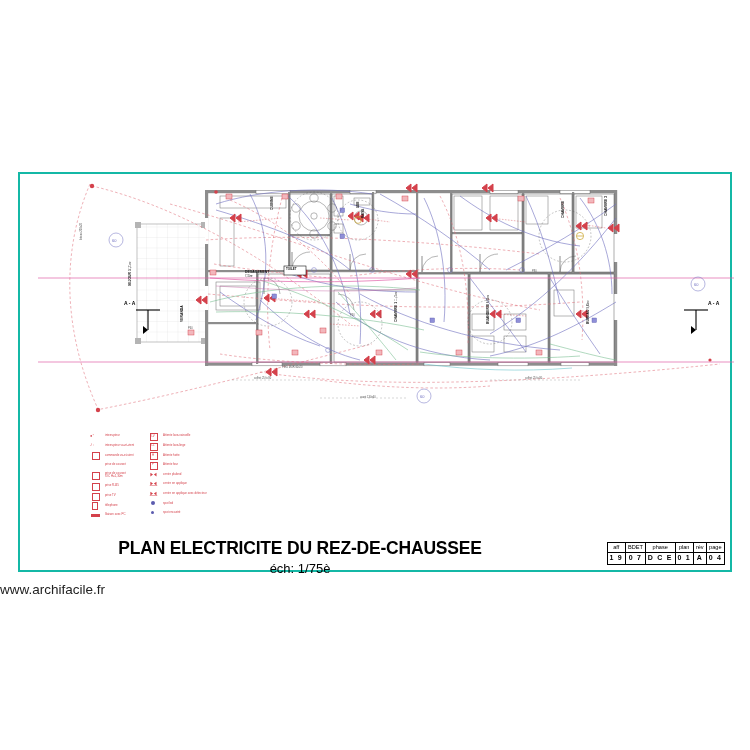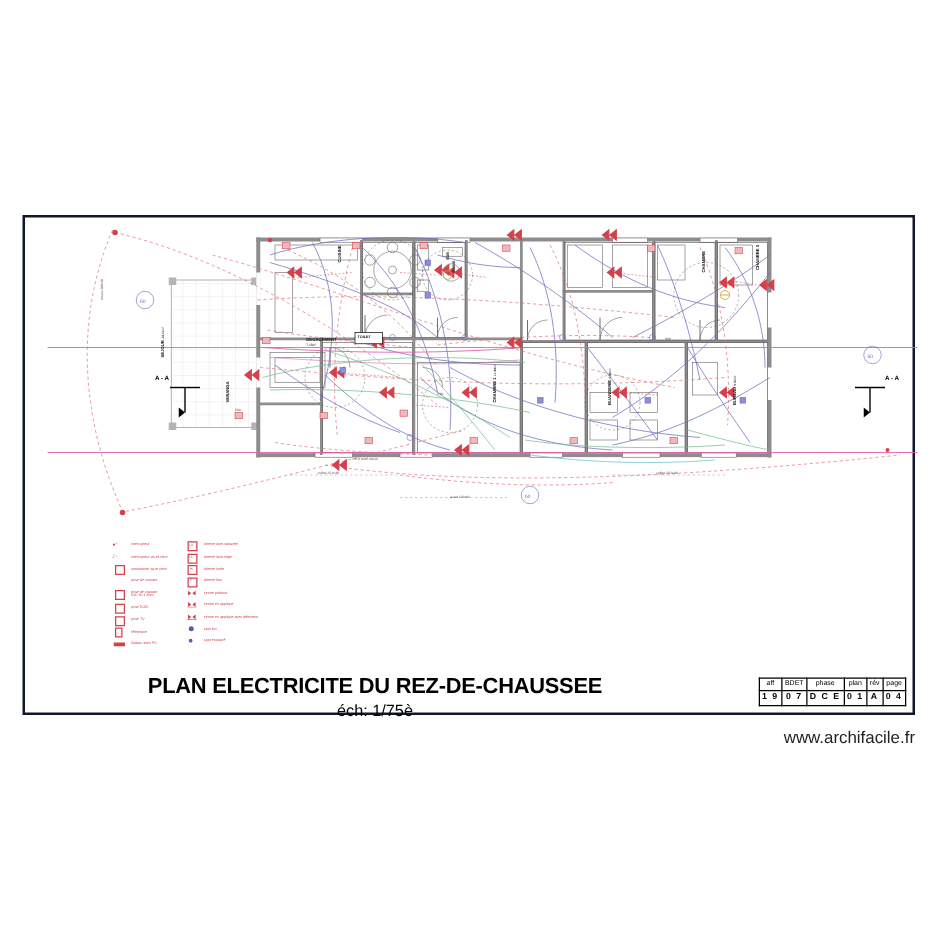--- a/index.html
+++ b/index.html
@@ -1,40 +1,40 @@
 <!DOCTYPE html>
 <html><head>
 <meta charset="utf-8">
 <title>Plan Electricite</title>
 <style>
   html,body{margin:0;padding:0;background:#ffffff;}
   body{width:750px;height:750px;position:relative;overflow:hidden;
        font-family:"Liberation Sans",sans-serif;color:#000;}
   .sheet{position:absolute;left:18px;top:172px;width:714px;height:400px;
-         border:2px solid #0f172a;background:#fff;box-sizing:border-box;}
+         border:2px solid #14b8a6;background:#fff;box-sizing:border-box;}
 
   
   .canvas{position:absolute;left:0;top:0;width:714px;height:400px;}
   .canvas svg{position:absolute;left:0;top:0;}
 
   
   .title-wrap{position:absolute;left:0;top:364px;width:560px;text-align:center;}
   .plan-title{font-size:17.5px;font-weight:bold;letter-spacing:-0.2px;
               font-family:"Liberation Sans",sans-serif;}
   .plan-scale{font-size:13px;margin-top:2px;font-family:"Liberation Sans",sans-serif;}
 
   
   .cartouche{position:absolute;right:5px;top:368px;border-collapse:collapse;
              font-size:5.6px;font-family:"Liberation Sans",sans-serif;}
   .cartouche td{border:0.6px solid #000;padding:1px 2px;text-align:center;
                 line-height:1.25;white-space:nowrap;}
   .cartouche tr.vals td{font-size:7px;font-weight:bold;letter-spacing:1.2px;}
 
   
-  .watermark{position:absolute;left:0;top:582px;width:732px;text-align:right;
+  .watermark{position:absolute;left:0;top:582px;width:732px;text-align:left;
              font-size:13.5px;color:#222;font-family:"Liberation Sans",sans-serif;}
 
   
   .legend{position:absolute;left:88px;top:430px;width:200px;
           display:flex;gap:14px;}
   .legend-col{display:flex;flex-direction:column;gap:1.6px;}
   .leg-row{display:flex;align-items:center;gap:4px;height:8px;}
   .leg-sym{width:11px;height:8px;flex:0 0 11px;position:relative;}
   .leg-txt{font-size:2.9px;color:#d4414b;line-height:1.05;
            font-family:"Liberation Sans",sans-serif;white-space:pre-line;}

